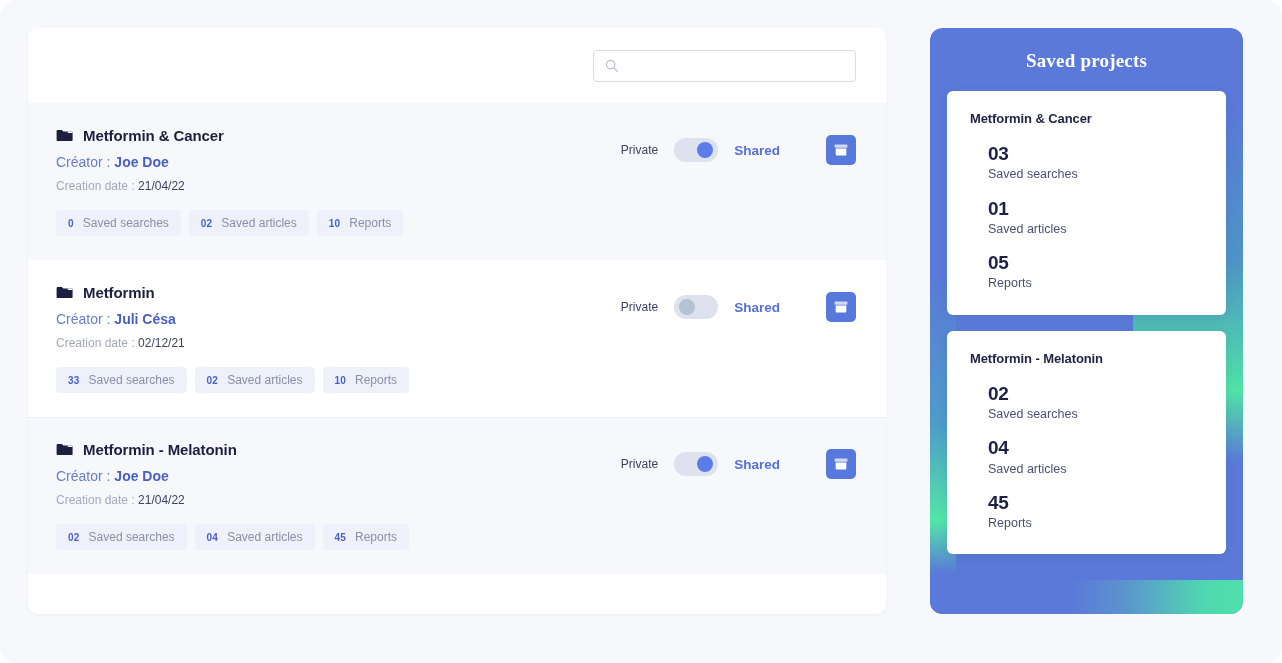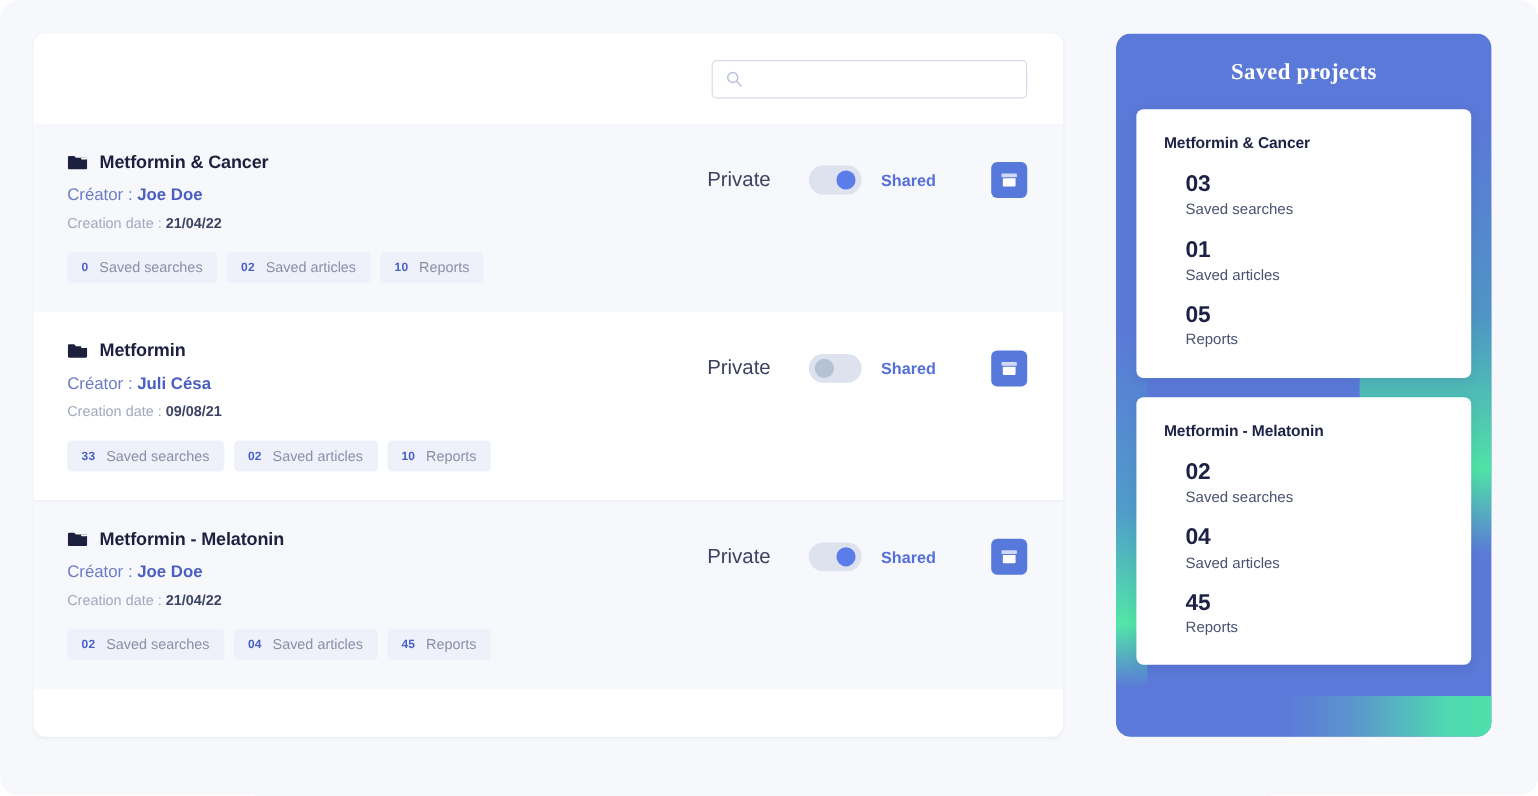--- a/index.html
+++ b/index.html
@@ -110,21 +110,21 @@
     color: #6b7cc4;
     margin-bottom: 9px;
   }
   .proj-creator b { color: #4a5fc1; font-weight: bold; }
 
   .proj-date {
     font-size: 12px;
     color: #a3a9bd;
     margin-bottom: 17px;
   }
-  .proj-date b { color: #3d4362; font-weight: bold; }
+  .proj-date b { color: #3d4362; font-weight: normal; }
 
   .pills { display: flex; gap: 8px; }
 
   .pill {
     display: flex;
     align-items: center;
     gap: 9px;
     background: #eef1f9;
     border-radius: 4px;
     padding: 6px 12px;
@@ -144,23 +144,23 @@
   
   .row-controls {
     position: absolute;
     right: 30px;
     top: 8px;
     display: flex;
     align-items: center;
     gap: 0;
   }
   .ctl-private {
-    font-size: 17px;
+    font-size: 12px;
     color: #3d4260;
-    margin-right: 32px;
+    margin-right: 16px;
   }
   .ctl-shared {
     font-size: 13.5px;
     color: #5570d8;
     font-weight: bold;
     margin-left: 16px;
     text-align: right;
   }
 
   .toggle {
@@ -387,21 +387,21 @@
         <span>Metformin</span>
       </div>
 
       <div class="proj-creator">
         <span>Créator :</span>
         <b>Juli Césa</b>
       </div>
 
       <div class="proj-date">
         <span>Creation date :</span>
-        <b>09/08/21</b>
+        <b>02/12/21</b>
       </div>
 
       <div class="pills">
               <div class="pill">
        <span class="num">33</span>
        <span class="lbl">Saved searches</span>
      </div>
               <div class="pill">
        <span class="num">02</span>
        <span class="lbl">Saved articles</span>

